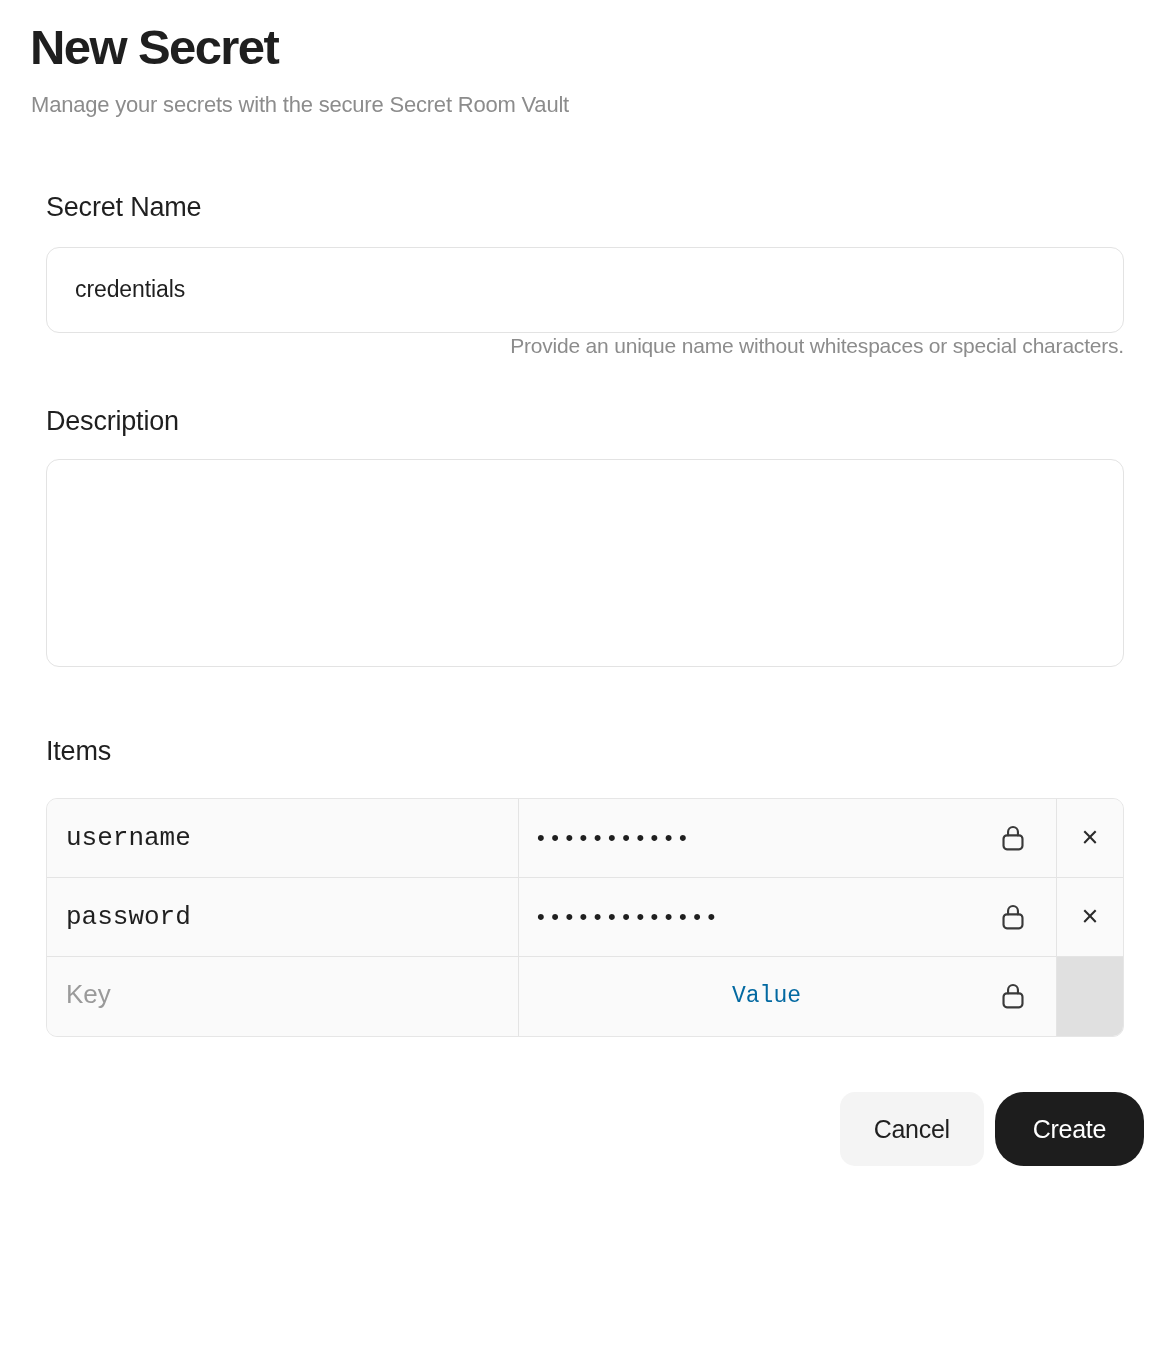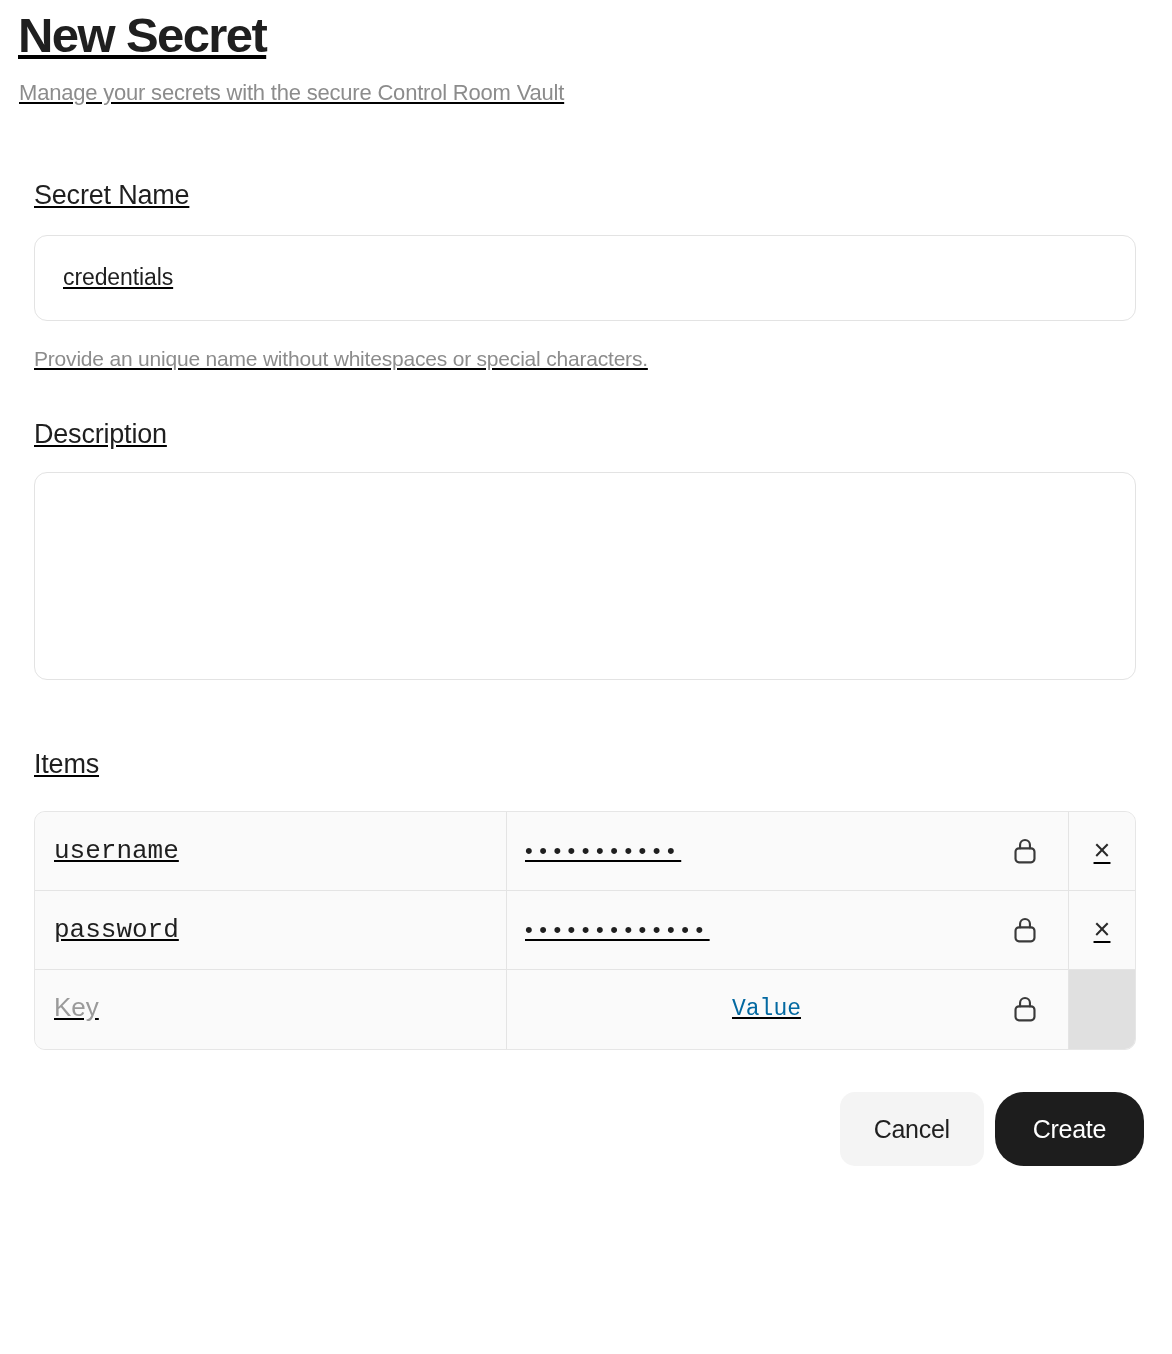--- a/index.html
+++ b/index.html
@@ -7,23 +7,22 @@
     margin: 0; padding: 0;
     width: 1172px; height: 1354px;
     background: #ffffff;
     font-family: "Liberation Sans", sans-serif;
     -webkit-font-smoothing: antialiased;
   }
   .page {
     position: relative;
     width: 1172px;
     height: 1198px;
-    padding: 0;
+    padding: 12px;
     overflow: hidden;
-    text-decoration: underline;
   }
 
   
   .header { padding: 8px 0 0 18px; }
   .page-title {
     font-size: 49px;
     font-weight: 800;
     letter-spacing: -1.6px;
     color: #1f1f1f;
     line-height: 1.12;
@@ -62,23 +61,23 @@
     border: 1.6px solid #e3e3e3;
     border-radius: 13px;
     outline: none;
     letter-spacing: -0.1px;
   }
   .text-input::placeholder { color: #a5a5a5; }
 
   .helper-text {
     font-size: 21px;
     color: #8c8c8c;
-    margin-top: 25px;
     letter-spacing: -0.2px;
     line-height: 1.2;
+    text-align: right;
   }
 
   .field-block-2 { margin-top: 47px; }
 
   .textarea-input {
     display: block;
     width: 100%;
     height: 208px;
     margin-top: 22px;
     padding: 20px 28px;
@@ -218,21 +217,21 @@
   .btn-cancel { background: #f4f4f4; color: #1f1f1f; }
   .btn-create { background: #1d1d1d; color: #ffffff; padding: 0 38px; border-radius: 29px; }
 </style>
 </head>
 <body>
 
 <div class="page">
 
   <div class="header">
     <h1 class="page-title">New Secret</h1>
-    <div class="page-subtitle">Manage your secrets with the secure Control Room Vault</div>
+    <div class="page-subtitle">Manage your secrets with the secure Secret Room Vault</div>
   </div>
 
   <div class="form">
 
     <div class="field-block-1">
       <div class="field-label">Secret Name</div>
       <input class="text-input" type="text" value="credentials" style="">
       <div class="helper-text">Provide an unique name without whitespaces or special characters.</div>
     </div>
 

